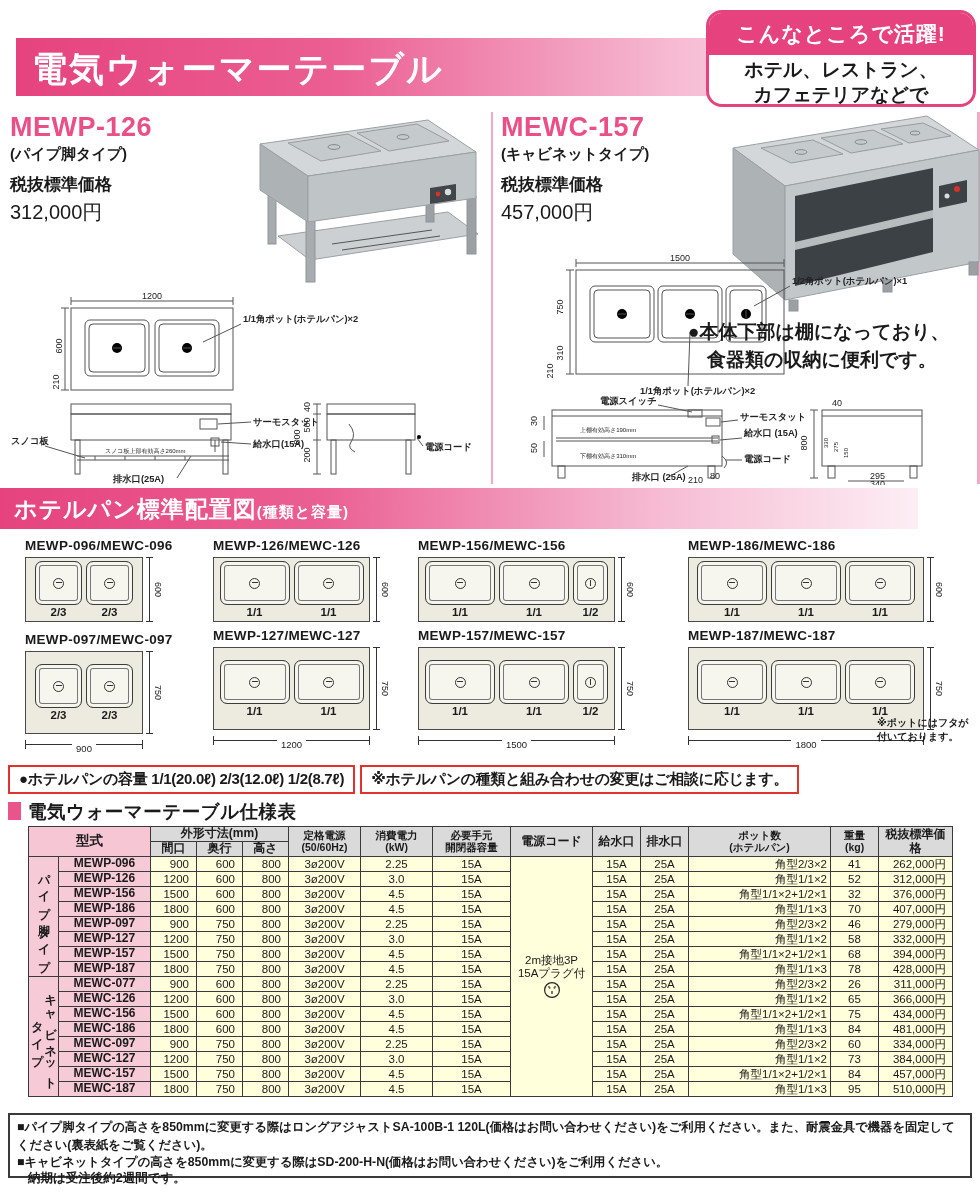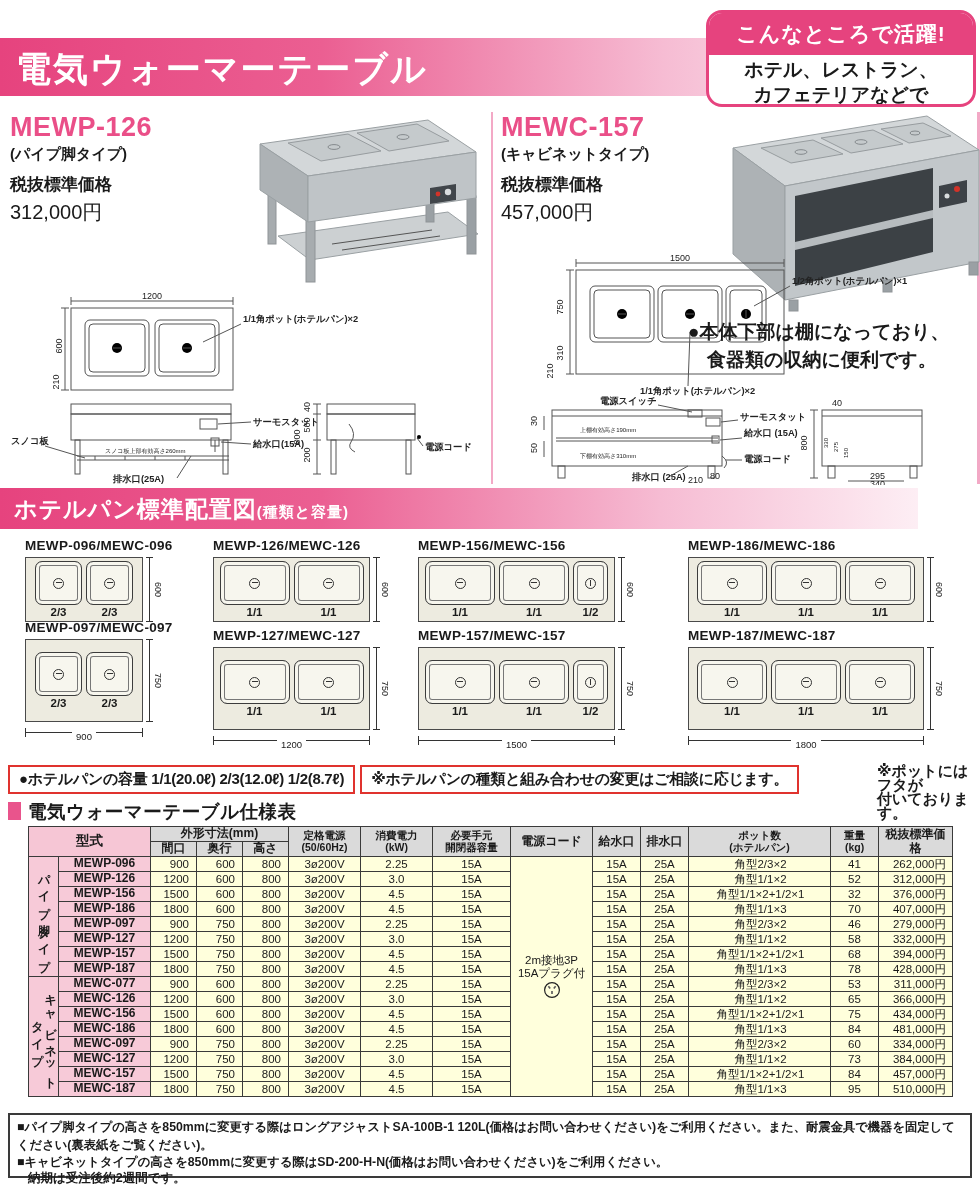--- a/index.html
+++ b/index.html
@@ -3,21 +3,21 @@
 <meta charset="utf-8">
 <style>
   * { margin:0; padding:0; box-sizing:border-box; }
   body { background:#fff; font-family:"Liberation Sans","DejaVu Sans",sans-serif; color:#1a1a1a; }
   #page { position:relative; width:980px; height:1194px; background:#fff; overflow:hidden; }
   .abs { position:absolute; }
   .pre { white-space:pre-line; }
 
   
   .tagline { left:10px; top:7px; font-size:17px; font-weight:bold; letter-spacing:.5px; }
-  .main-banner { left:0; top:38px; width:921px; height:58px;
+  .main-banner { left:16px; top:38px; width:921px; height:58px;
     background:linear-gradient(to right,#e6437e 0%,#eb5f92 35%,#f6bcd3 72%,#fdeef4 100%); }
   .main-banner .t { padding:8px 0 0 16px; font-size:35px; font-weight:900; color:#fff; letter-spacing:2px; }
   .badge { left:706px; top:10px; width:270px; height:97px; background:#fff; border:3px solid #e6437e;
     border-radius:16px; overflow:hidden; z-index:6; }
   .badge .top { background:#e6437e; color:#fff; font-weight:900; font-size:21px; text-align:center;
     height:42px; line-height:41px; letter-spacing:1px; }
   .badge .body { font-size:19px; font-weight:900; text-align:center; line-height:25px; padding-top:2px; }
 
   
   .p-info .model { font-size:27px; font-weight:900; color:#ea4f88; letter-spacing:.5px; }
@@ -54,37 +54,37 @@
   .hdim { position:relative; height:13px; margin-top:4px; text-align:center; }
   .hdim::before { content:''; position:absolute; left:0; right:0; top:6px; height:1px; background:#333; }
   .hdim::after { content:''; position:absolute; left:0; top:2px; bottom:2px; width:1px; background:#333; }
   .hdim i { position:absolute; right:0; top:2px; bottom:2px; width:1px; background:#333; }
   .hdim span { position:relative; background:#fff; padding:0 4px; font-size:9.5px; z-index:1; }
 
   
   .cap-row { left:8px; top:742px; display:flex; gap:5px; }
   .red-box { border:2.5px solid #e0332e; background:#fff; padding:3px 9px; font-size:15px; font-weight:900;
     letter-spacing:-.3px; white-space:nowrap;margin-top:23px; }
-  .lid-note { left:877px; top:764px; font-size:15px; font-weight:700; line-height:14px; }
+  .lid-note { left:877px; top:716px; font-size:10px; font-weight:700; line-height:14px; }
 
   
   .spec-title { left:8px; top:799px; font-size:18.5px; font-weight:900; letter-spacing:.5px; }
   .spec-title .sq { display:inline-block; width:13px; height:18px; background:#e9548c; margin-right:7px; vertical-align:-2px; }
   table.spec { position:absolute; left:28px; top:826px; width:924px; border-collapse:collapse; table-layout:fixed; }
   .spec th, .spec td { border:1px solid #3a3a3a; font-size:11.5px; line-height:1.1; padding:0 3px; height:15px; }
   .spec thead th { background:#dadada; font-weight:700; font-size:12px; }
   .spec thead th.small { font-size:10.5px; }
   .spec thead th.pink { background:#f6c6d5; font-size:13.5px; }
   .spec tbody td { background:#ffffdc; }
   .spec td.group-cell { background:#f7cad8; writing-mode:vertical-rl; text-align:center; font-weight:700;
     font-size:12px; letter-spacing:3px; padding:4px 0; }
   .spec td.c-model { background:#f7cad8; text-align:center; font-weight:600; font-size:12px; }
   .spec td.c-dim { text-align:right; padding-right:7px; }
   .spec td.c-center { text-align:center; }
-  .spec td.c-pots { text-align:center; padding-left:5px; }
+  .spec td.c-pots { text-align:right; padding-left:5px; }
   .spec td.c-price { text-align:right; padding-right:6px; }
   .spec td.cord-cell { text-align:center; font-size:11.5px; }
   .spec td.cord-cell svg { display:block; margin:2px auto 0; }
 
   
   .foot-box { left:8px; top:1113px; width:964px; border:2px solid #3a3a3a; padding:4px 7px;
     font-size:12.3px; font-weight:700; line-height:17.5px; background:#fff; }
   .delivery { left:8px; top:1170px; font-size:12.5px; font-weight:700;margin-left:20px; }
 
   svg text { font-family:"Liberation Sans","DejaVu Sans",sans-serif; fill:#222; }
@@ -410,21 +410,21 @@
               </div>
               <div class="pan-label">1/1</div>
             </div>
           </div>
           <div class="vdim" style="height: 65px;">
             <i></i>
             <span>600</span>
           </div>
         </div>
       </div>
-      <div class="pan-cell" style="left: 25px; top: 82px;">
+      <div class="pan-cell" style="left: 25px; top: 94px;">
         <div class="pan-title">MEWP-097/MEWC-097</div>
         <div class="pan-wrap">
           <div class="pan-box" style="width: 118px; height: 83px;">
             <div class="pan-slot">
               <div class="pan" style="width: 47px;">
                 <div class="handle"></div>
               </div>
               <div class="pan-label">2/3</div>
             </div>
             <div class="pan-slot">
@@ -709,21 +709,21 @@
           <td class="c-model">MEWC-077</td>
           <td class="c-dim">900</td>
           <td class="c-dim">600</td>
           <td class="c-dim">800</td>
           <td class="c-center">3ø200V</td>
           <td class="c-center">2.25</td>
           <td class="c-center">15A</td>
           <td class="c-center">15A</td>
           <td class="c-center">25A</td>
           <td class="c-pots">角型2/3×2</td>
-          <td class="c-center">53</td>
+          <td class="c-center">26</td>
           <td class="c-price">311,000円</td>
         </tr>
         <tr>
           <td class="c-model">MEWC-126</td>
           <td class="c-dim">1200</td>
           <td class="c-dim">600</td>
           <td class="c-dim">800</td>
           <td class="c-center">3ø200V</td>
           <td class="c-center">3.0</td>
           <td class="c-center">15A</td>

